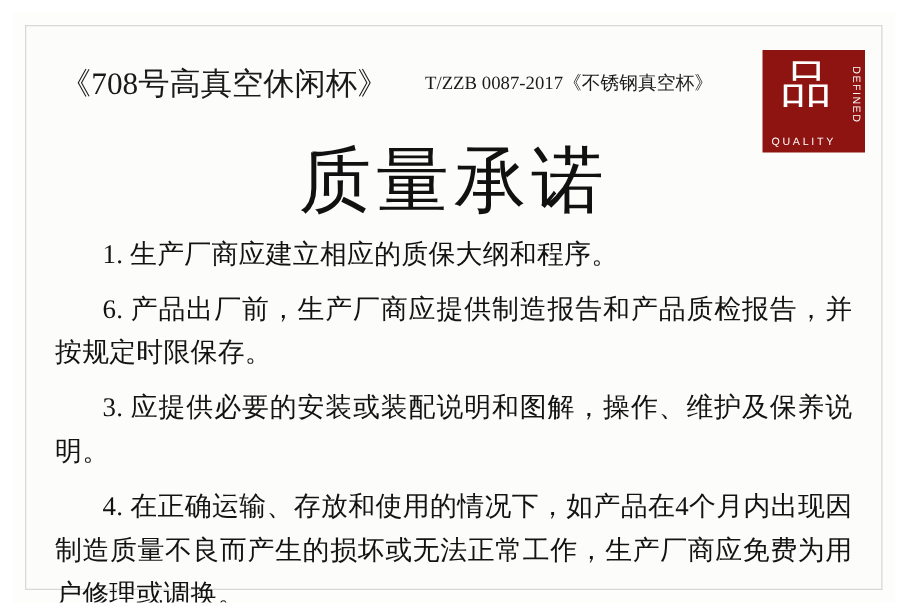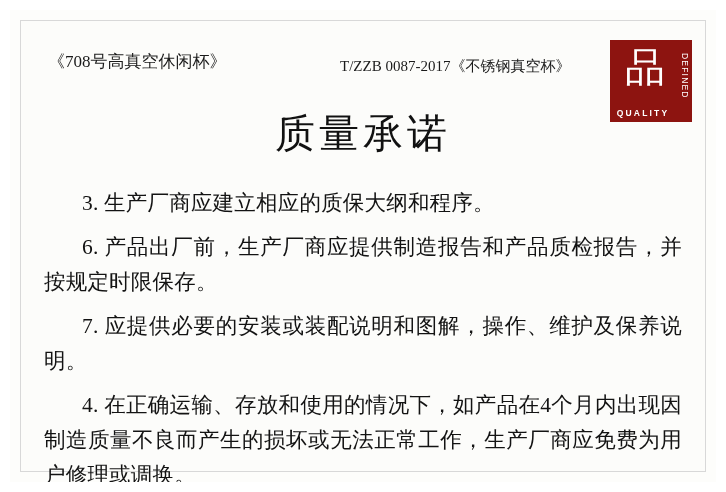--- a/index.html
+++ b/index.html
@@ -37,21 +37,21 @@
     position: absolute;
     left: 0;
     top: 22px;
     width: 100%;
     height: 64px;
   }
   .title-left {
     position: absolute;
     left: 38px;
     top: 18px;
-    font-size: 17px;
+    font-size: 25px;
     color: #1a1a1a;
     letter-spacing: 0px;
     white-space: nowrap;
     font-family: "Liberation Serif", serif;
   }
   .title-right {
     position: absolute;
     left: 330px;
     top: 25px;
     font-size: 15px;
@@ -99,30 +99,29 @@
   .logo-quality {
     position: absolute;
     left: 0;
     bottom: 4px;
     width: 66px;
     color: #ffffff;
     font-size: 8.5px;
     letter-spacing: 2.2px;
     text-align: center;
     font-family: "Liberation Sans", sans-serif;
-    font-weight: bold;
   }
   
   .main-heading {
     position: absolute;
     left: 0;
     top: 96px;
     width: 100%;
     text-align: center;
-    font-size: 40px;
+    font-size: 58px;
     color: #111111;
     letter-spacing: 4px;
     font-family: "Liberation Serif", serif;
   }
   
   .body-text {
     position: absolute;
     left: 34px;
     right: 34px;
     top: 176px;
@@ -151,18 +150,18 @@
     <div class="logo">
       <div class="logo-pin">品</div>
       <div class="logo-defined">DEFINED</div>
       <div class="logo-quality">QUALITY</div>
     </div>
   </div>
 
   <div class="main-heading">质量承诺</div>
 
   <div class="body-text">
-    <p class="clause">3. 生产厂商应建立相应的质保大纲和程序。</p>
+    <p class="clause">1. 生产厂商应建立相应的质保大纲和程序。</p>
     <p class="clause">6. 产品出厂前，生产厂商应提供制造报告和产品质检报告，并按规定时限保存。</p>
-    <p class="clause">7. 应提供必要的安装或装配说明和图解，操作、维护及保养说明。</p>
+    <p class="clause">3. 应提供必要的安装或装配说明和图解，操作、维护及保养说明。</p>
     <p class="clause">4. 在正确运输、存放和使用的情况下，如产品在4个月内出现因制造质量不良而产生的损坏或无法正常工作，生产厂商应免费为用户修理或调换。</p>
   </div>
 </div>
 
 </body></html>

